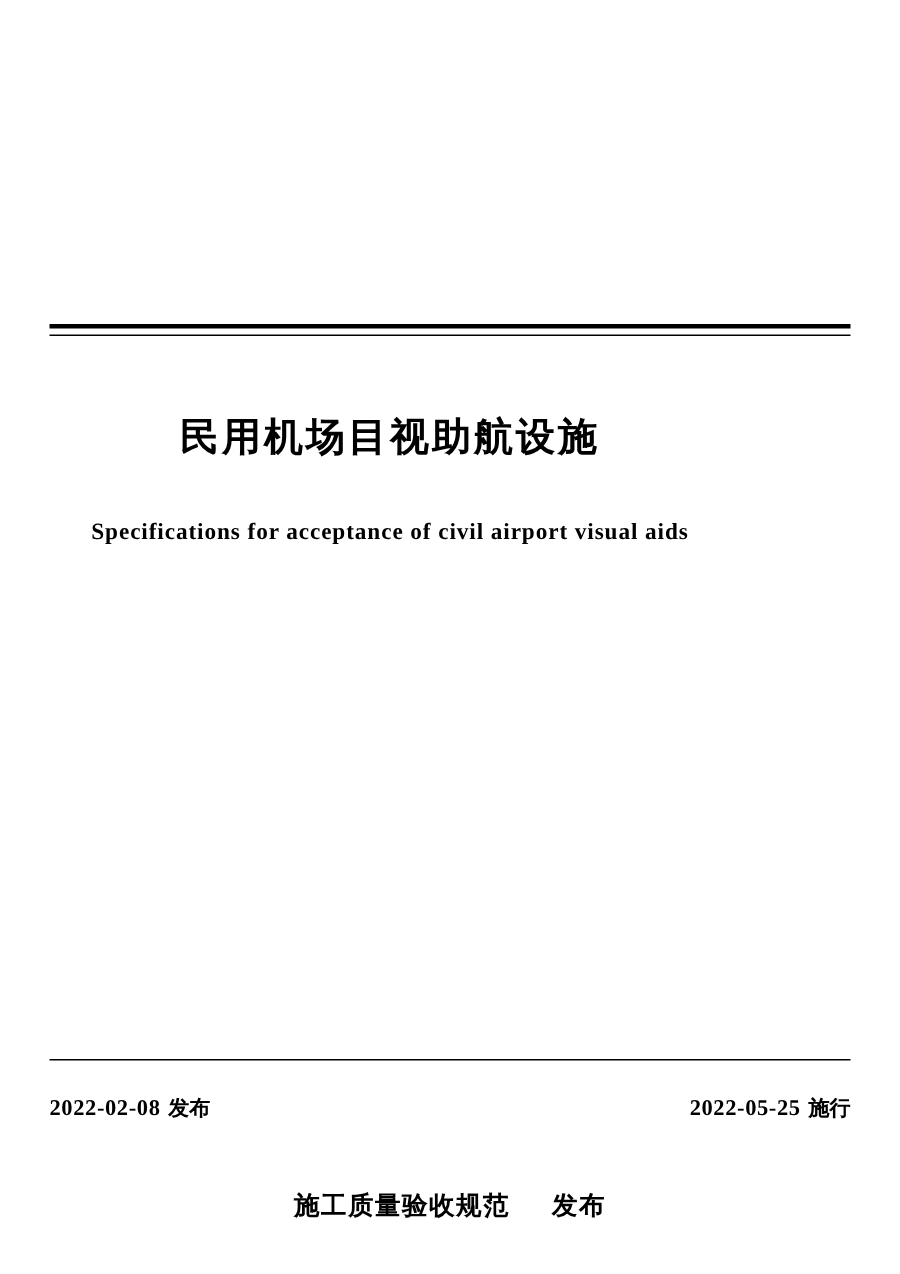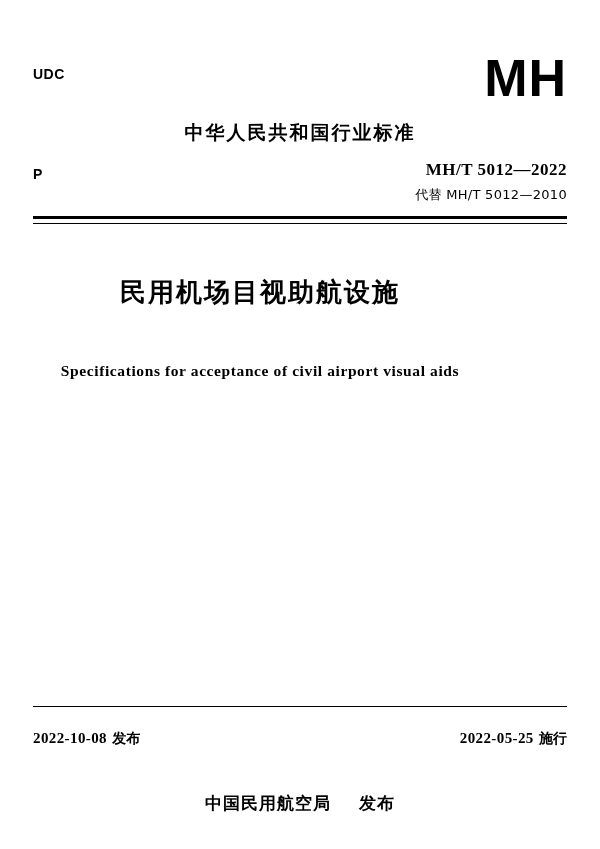--- a/index.html
+++ b/index.html
@@ -117,21 +117,21 @@
     text-align: center;
   }
   .title-cn {
     font-family: "DejaVu Sans", sans-serif;
     font-weight: bold;
     font-size: 26px;
     letter-spacing: 2px;
     line-height: 1.55;
   }
   .title-en {
-    margin-top: 46px;
+    margin-top: 30px;
     font-family: "Liberation Serif", serif;
     font-weight: bold;
     font-size: 15.5px;
     letter-spacing: 0.6px;
     line-height: 1.7;
   }
 
   
   .dates {
     position: absolute;
@@ -170,53 +170,45 @@
   .issuer .gap {
     display: inline-block;
     width: 14px;
   }
 </style>
 </head>
 <body>
 
 <div class="page">
 
-  <div class="top-row">
-    <div class="udc">UDC</div>
-    <div class="p-mark">P</div>
-    <div class="mh-logo">MH</div>
-    <div class="national-standard">中华人民共和国行业标准</div>
-    <div class="std-no">MH/T 5012—2022</div>
-    <div class="std-replace">代替 MH/T 5012—2010</div>
-  </div>
 
   <div class="rule rule-thick"></div>
   <div class="rule rule-thin"></div>
 
   <div class="title-block">
     <div class="title-cn">
       <div>民用机场目视助航设施</div>
     </div>
     <div class="title-en">
       <div>Specifications for acceptance of civil airport visual aids</div>
     </div>
   </div>
 
   <div class="rule rule-bottom"></div>
 
   <div class="dates">
     <div class="date-item">
-      <span class="num">2022-10-08</span>
+      <span class="num">2022-02-08</span>
       <span class="cn">发布</span>
     </div>
     <div class="date-item">
       <span class="num">2022-05-25</span>
       <span class="cn">施行</span>
     </div>
   </div>
 
   <div class="issuer">
-    <span>中国民用航空局</span>
+    <span>施工质量验收规范</span>
     <span class="gap"></span>
     <span>发布</span>
   </div>
 
 </div>
 
 </body></html>

